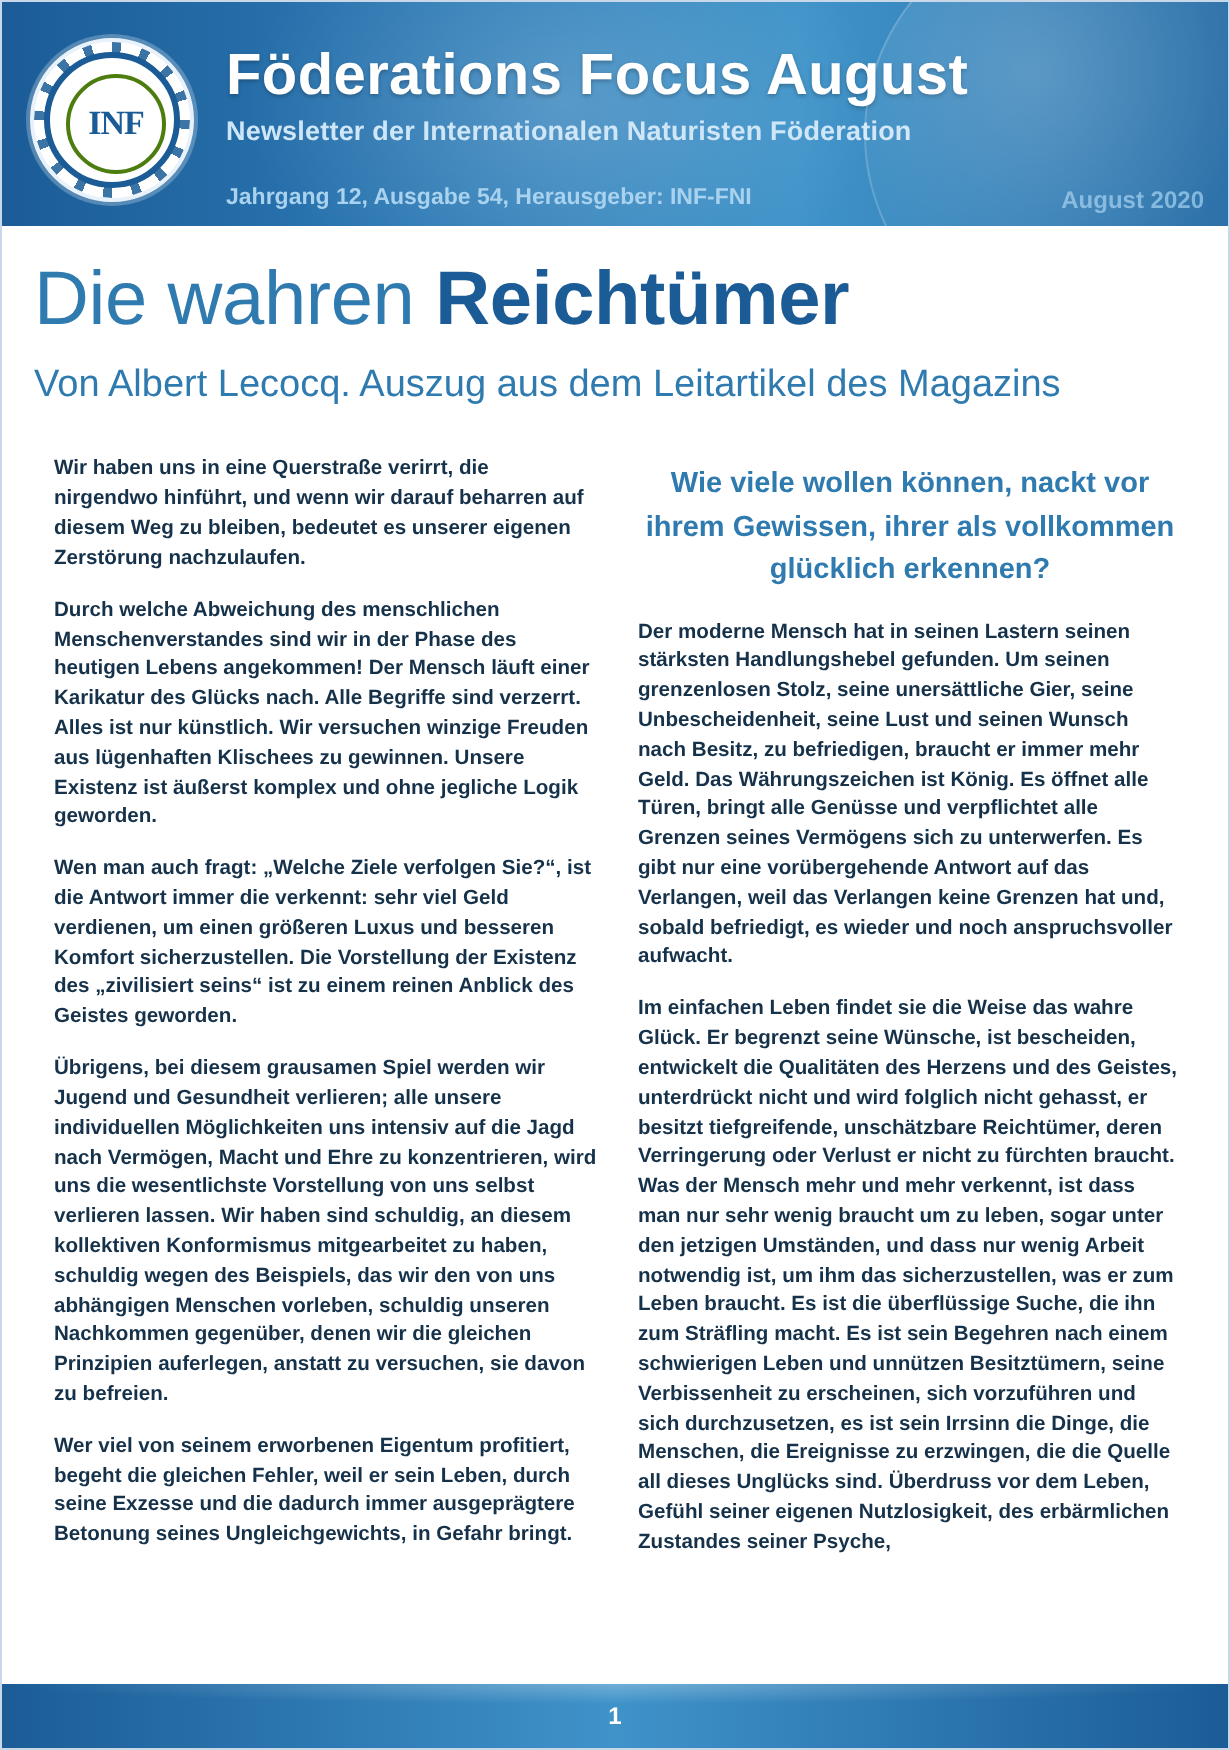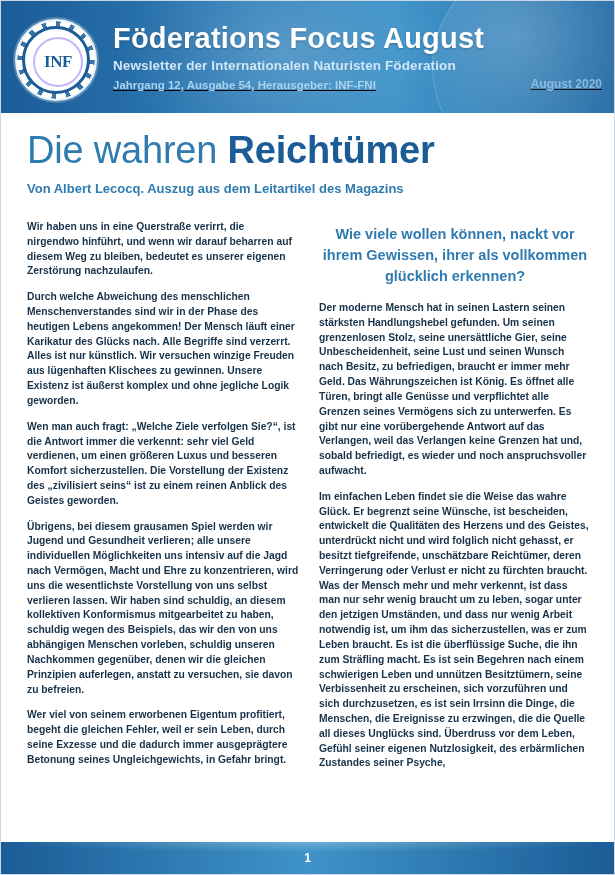--- a/index.html
+++ b/index.html
@@ -82,21 +82,21 @@
     opacity: 0.85;
     -webkit-mask: radial-gradient(circle, transparent 58%, #000 59%);
             mask: radial-gradient(circle, transparent 58%, #000 59%);
   }
   .logo .inner {
     position: absolute;
     left: 16px; top: 16px;
     width: 46px; height: 46px;
     border-radius: 50%;
     background: #ffffff;
-    border: 2px solid #c4b5fd;
+    border: 2px solid #4d7c0f;
     display: flex;
     align-items: center;
     justify-content: center;
   }
   .logo .inner span {
     font-family: "Liberation Serif", serif;
     font-weight: bold;
     font-size: 17px;
     letter-spacing: -0.5px;
     color: #1b5c97;
@@ -117,60 +117,59 @@
     letter-spacing: 0.2px;
   }
   .masthead h2 {
     margin: 5px 0 0 0;
     font-size: 13.5px;
     font-weight: bold;
     color: #cfe6f7;
     letter-spacing: 0.1px;
   }
   .masthead .meta-row {
-    margin-top: 4px;
-    display: flex;
-    align-items: flex-end;
+    margin-top: 20px;
+    display: flex;
+    align-items: flex-start;
     justify-content: space-between;
-    text-decoration: underline;
   }
   .masthead .issue {
     font-size: 11.5px;
     font-weight: bold;
     color: #a9d2ef;
   }
   .masthead .date {
     font-size: 12px;
     font-weight: bold;
     color: #7fb6dd;
   }
 
   
   .titleband {
     position: relative;
-    padding: 18px 26px 12px 26px;
+    padding: 18px 26px 12px 16px;
     background: #ffffff;
   }
   .titleband h1 {
     margin: 0;
     font-size: 38px;
     line-height: 1.04;
     color: #2f7bb0;
     font-weight: normal;
     letter-spacing: -0.2px;
   }
   .titleband h1 b {
     color: #1b5c97;
     font-weight: bold;
   }
   .subtitle {
     margin-top: 9px;
-    font-size: 13px;
+    font-size: 19px;
     line-height: 1.42;
-    font-weight: bold;
+    font-weight: normal;
     color: #2f7bb0;
   }
 
   
   .body-area {
     position: relative;
     padding: 10px 26px 0 26px;
     display: flex;
     gap: 20px;
   }

